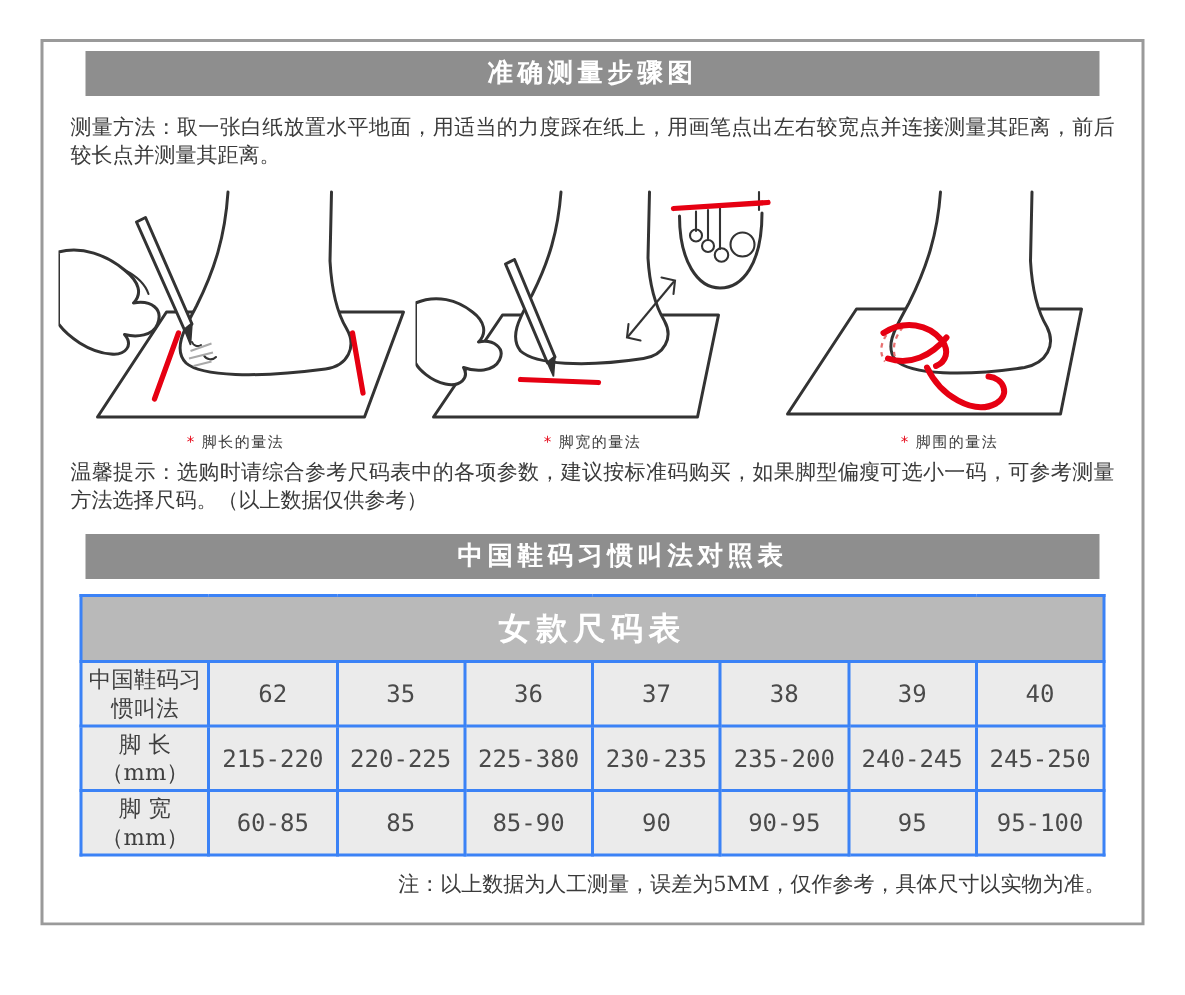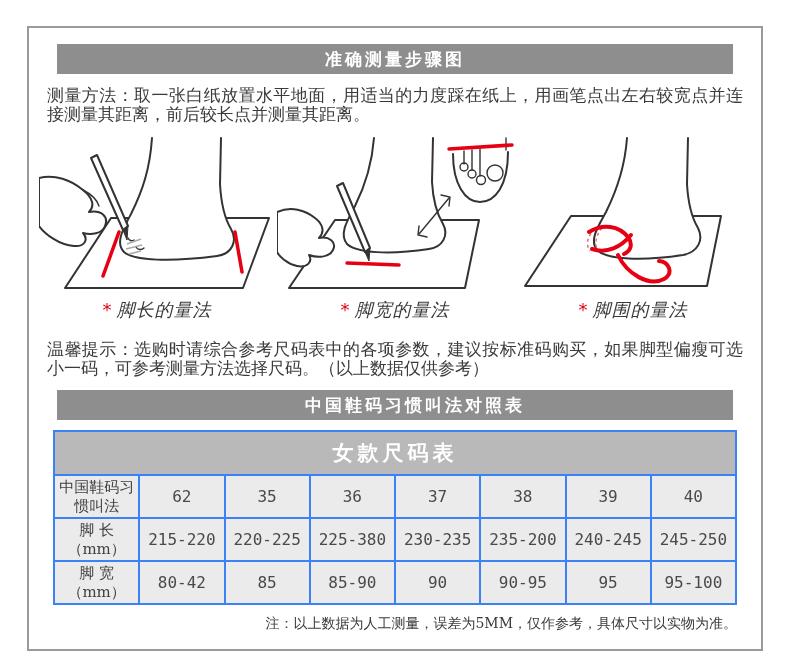--- a/index.html
+++ b/index.html
@@ -21,49 +21,48 @@
     line-height: 30px;
     margin: 0 28px;
     background: #8e8e8e;
     color: #ffffff;
     text-align: center;
     font-family: "DejaVu Sans", "Liberation Sans", sans-serif;
     font-weight: bold;
     font-size: 17px;
     letter-spacing: 3px;
   }
-  .bar-top { margin-top: 16px; }
+  .bar-top { margin-top: 6px; }
   .bar-table { margin-top: 12px; padding-left: 40px; }
   .para {
     margin: 12px 18px 0 18px;
-    font-size: 17px;
+    font-size: 14px;
     line-height: 19px;
     color: #3a3a3a;
     text-align: justify;
   }
   .figures {
     display: flex;
     justify-content: space-between;
     padding: 10px 10px 0 10px;
   }
   .figure { width: 236px; text-align: center; }
   .figure svg { display: block; margin: 0 auto; }
   .figcap {
     margin-top: 2px;
-    font-size: 18px;
+    font-size: 10px;
     color: #3a3a3a;
     letter-spacing: 1px;
-    font-style: italic;
   }
   .figcap .star {
     color: #e60012;
     margin-right: 4px;
     font-family: "DejaVu Sans", sans-serif;
   }
-  .tips { margin-top: 18px; }
+  .tips { margin-top: 4px; }
   table.size-table {
     border-collapse: collapse;
     table-layout: fixed;
     width: 684px;
     margin: 10px auto 0 auto;
   }
   table.size-table td {
     background: #ebebeb;
     border: 2px solid #3b82f6;
     text-align: center;
@@ -188,21 +187,21 @@
       <td>215-220</td>
       <td>220-225</td>
       <td>225-380</td>
       <td>230-235</td>
       <td>235-200</td>
       <td>240-245</td>
       <td>245-250</td>
     </tr>
     <tr>
       <td class="rh">脚 宽（mm）</td>
-      <td>80-42</td>
+      <td>60-85</td>
       <td>85</td>
       <td>85-90</td>
       <td>90</td>
       <td>90-95</td>
       <td>95</td>
       <td>95-100</td>
     </tr>
   </tbody>
     </table>
 

